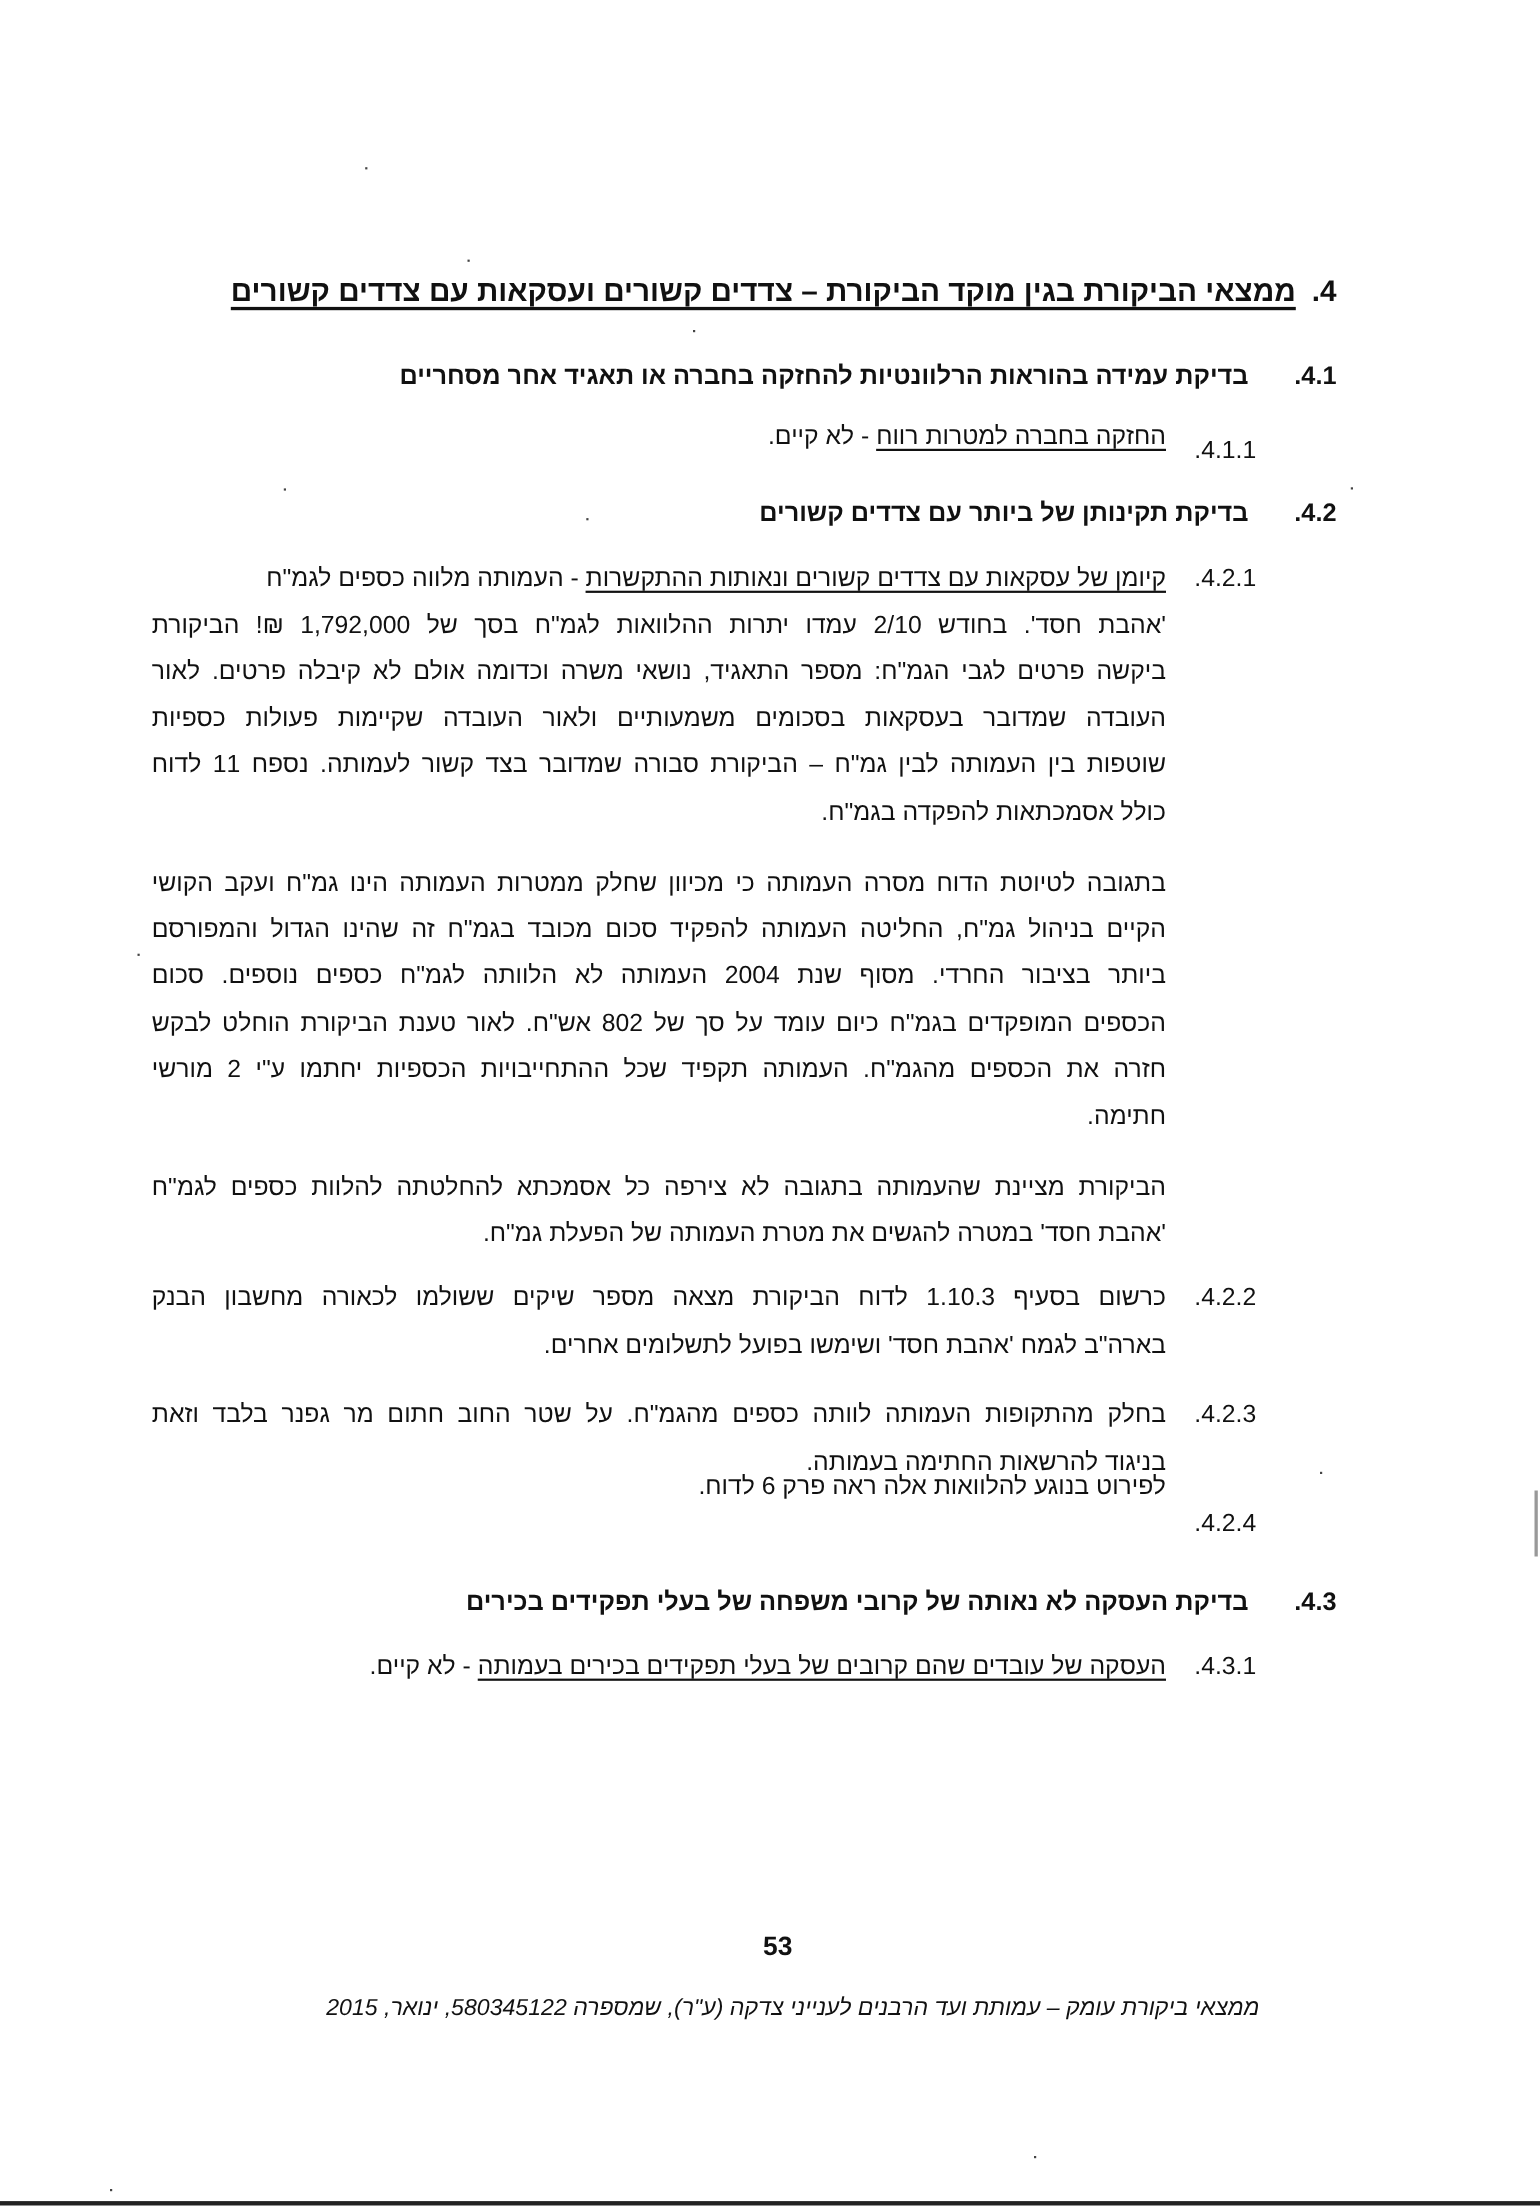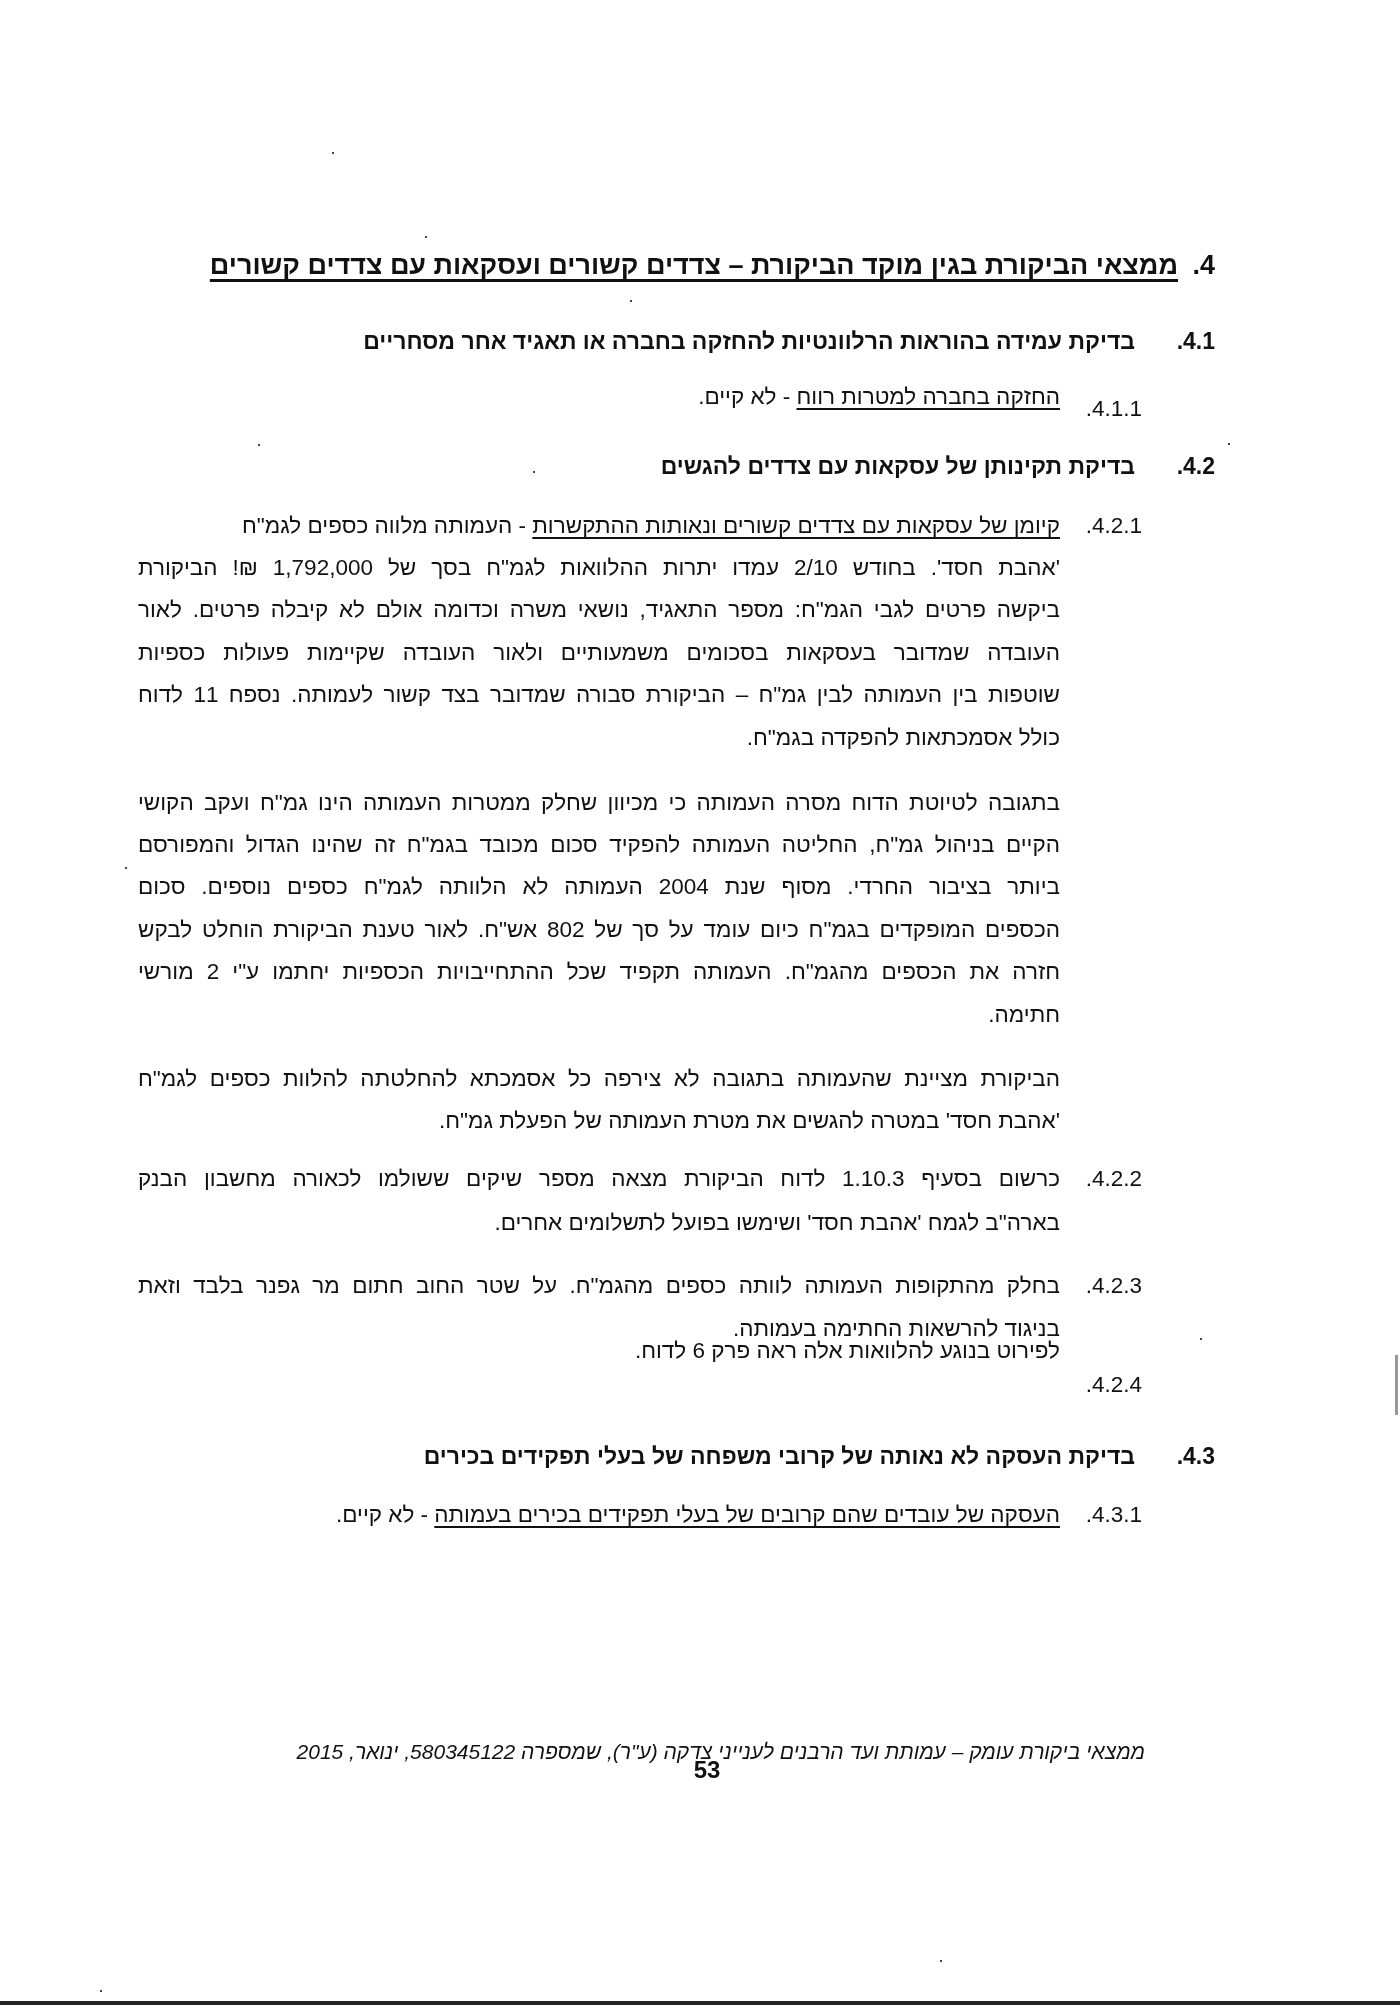--- a/index.html
+++ b/index.html
@@ -44,21 +44,21 @@
   <div class="abs body" style="right:258px; top:396px;">
     <span class="num">.4.1.1</span>
   </div>
   <div class="abs body" style="right:340px; top:384px;">
     <span class="u">החזקה בחברה למטרות רווח</span><span> - לא קיים.</span>
   </div>
 
   <div class="abs h2" style="right:185px; top:453px;">
     <span class="num">.4.2</span>
   </div>
-  <div class="abs h2" style="right:265px; top:453px;">בדיקת תקינותן של עסקאות עם צדדים להגשים</div>
+  <div class="abs h2" style="right:265px; top:453px;">בדיקת תקינותן של ביותר עם צדדים קשורים</div>
 
   <div class="abs body" style="right:258px; top:513px;">
     <span class="num">.4.2.1</span>
   </div>
   <div class="para-line" style="right:340px; top:513px; width:920px; text-align:right;">
     <span class="u">קיומן של עסקאות עם צדדים קשורים ונאותות ההתקשרות</span><span> - העמותה מלווה כספים לגמ"ח</span>
   </div>
   <div class="para-line just" style="right:340px; top:555px; width:922px;">'אהבת חסד'. בחודש 2/10 עמדו יתרות ההלוואות לגמ"ח בסך של 1,792,000 ₪! הביקורת</div>
   <div class="para-line just" style="right:340px; top:597px; width:922px;">ביקשה פרטים לגבי הגמ"ח: מספר התאגיד, נושאי משרה וכדומה אולם לא קיבלה פרטים. לאור</div>
   <div class="para-line just" style="right:340px; top:640px; width:922px;">העובדה שמדובר בעסקאות בסכומים משמעותיים ולאור העובדה שקיימות פעולות כספיות</div>
@@ -99,21 +99,21 @@
 
   <div class="abs body" style="right:258px; top:1502px;">
     <span class="num">.4.3.1</span>
   </div>
   <div class="abs body" style="right:340px; top:1502px;">
     <span class="u">העסקה של עובדים שהם קרובים של בעלי תפקידים בכירים בעמותה</span><span> - לא קיים.</span>
   </div>
 
   <div class="abs pagenum" style="left:0; width:1414px; text-align:center; top:1756px;">53</div>
 
-  <div class="abs footer" style="right:255px; top:1740px;">ממצאי ביקורת עומק – עמותת ועד הרבנים לענייני צדקה (ע"ר), שמספרה 580345122, ינואר, 2015</div>
+  <div class="abs footer" style="right:255px; top:1814px;">ממצאי ביקורת עומק – עמותת ועד הרבנים לענייני צדקה (ע"ר), שמספרה 580345122, ינואר, 2015</div>
 
   <div class="speck" style="left:332px; top:152px;"></div>
   <div class="speck" style="left:425px; top:236px;"></div>
   <div class="speck" style="left:630px; top:300px;"></div>
   <div class="speck" style="left:258px; top:444px;"></div>
   <div class="speck" style="left:533px; top:471px;"></div>
   <div class="speck" style="left:1228px; top:443px;"></div>
   <div class="speck" style="left:125px; top:867px;"></div>
   <div class="speck" style="left:1200px; top:1338px;"></div>
   <div class="speck" style="left:1395px; top:1355px; height:60px; width:3px; background:#999;"></div>

